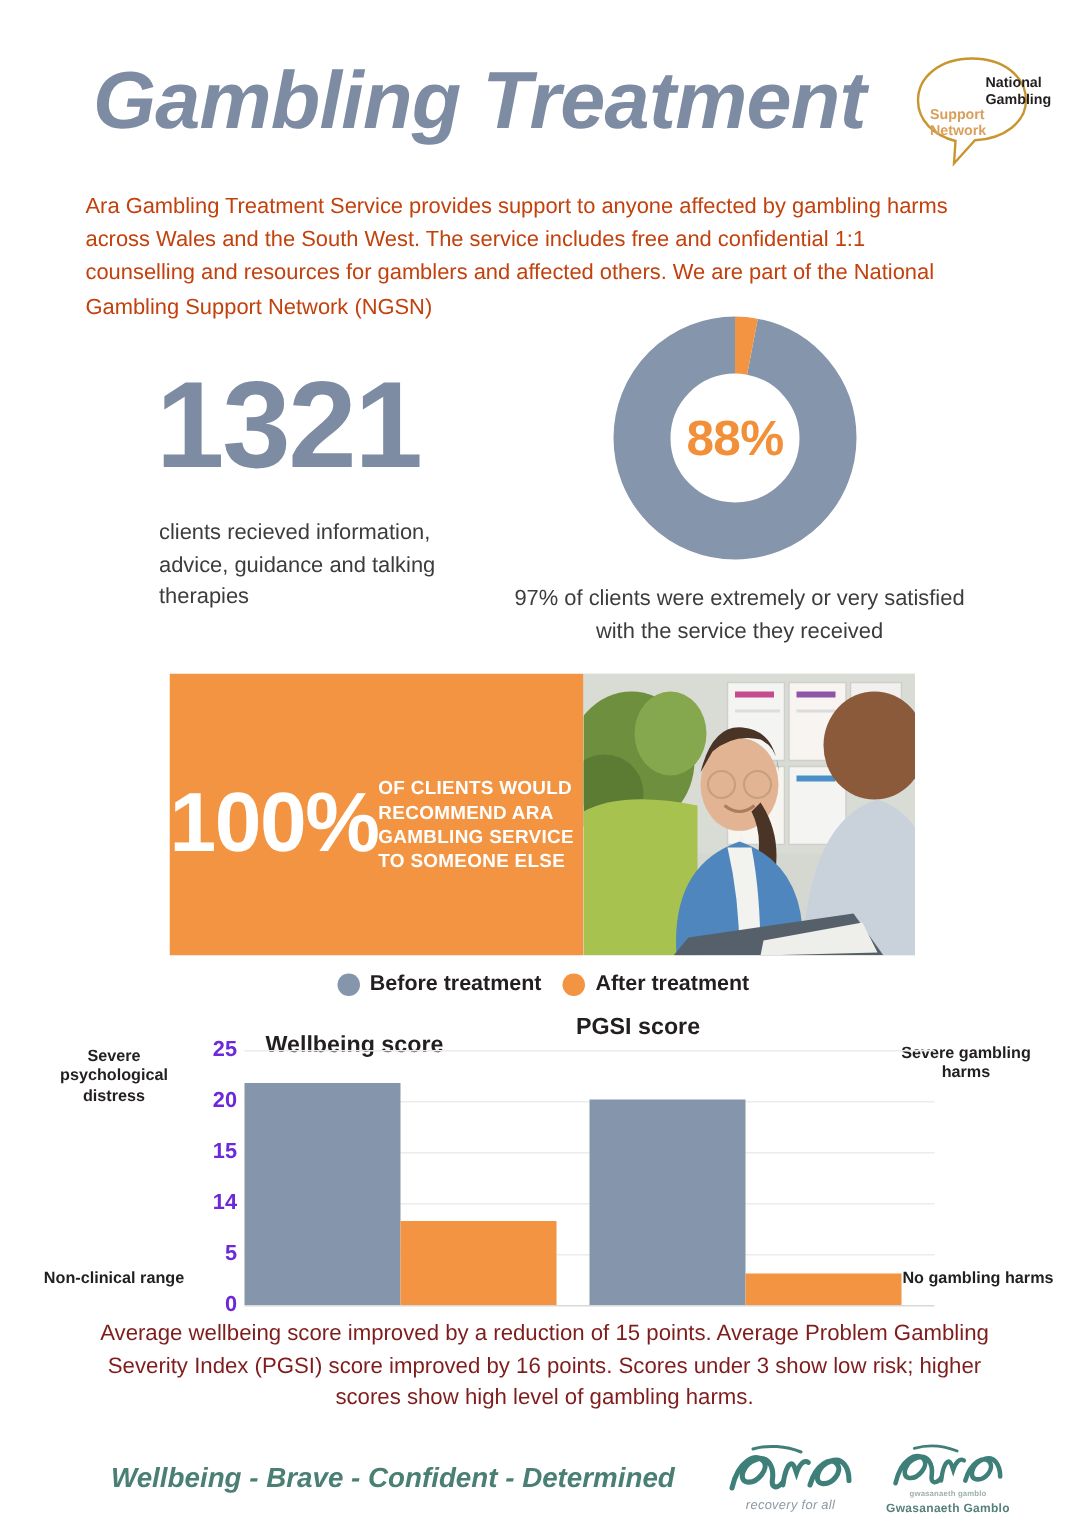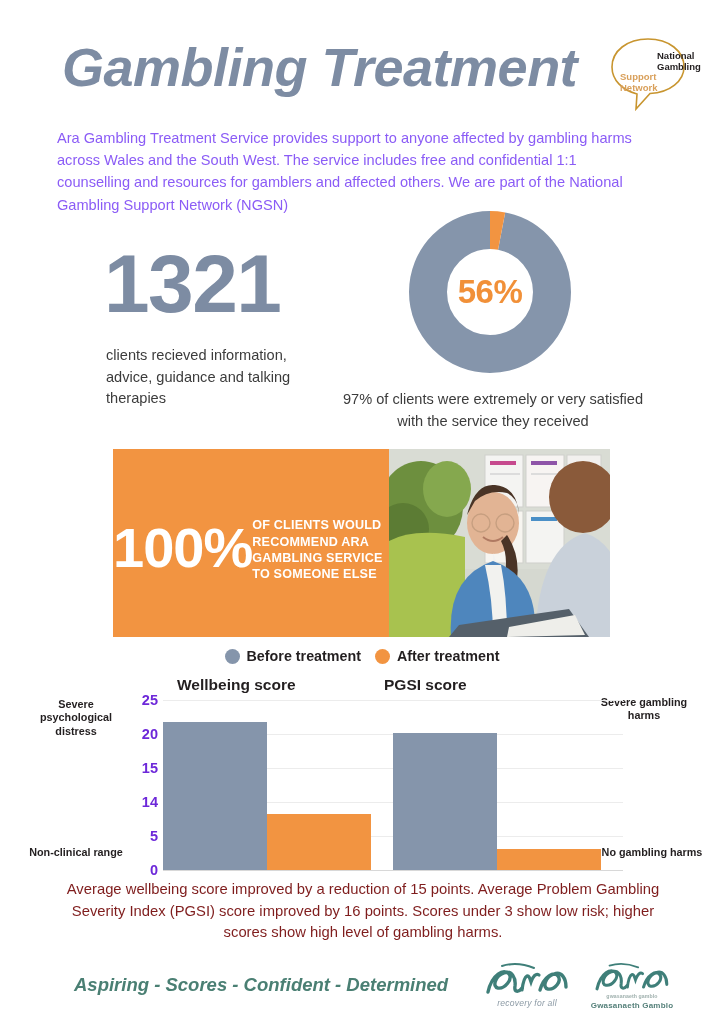--- a/index.html
+++ b/index.html
@@ -47,21 +47,21 @@
   .ngsn-dark { color: #231f20; display: block; padding-left: 37px; }
   .ngsn-orange { color: #d9a05b; display: block; }
 
   
   .intro {
     position: absolute;
     left: 57px; top: 127px;
     width: 590px;
     font-size: 14.6px;
     line-height: 1.52;
-    color: #8b5cf6;
+    color: #c2410c;
   }
 
   
   .big-number {
     position: absolute;
     left: 104px; top: 243px;
     font-size: 82px;
     font-weight: bold;
     color: #7d8ca3;
     letter-spacing: -1.5px;
@@ -155,21 +155,21 @@
   .chart-titles {
     position: absolute;
     left: 0; top: 676px; width: 724px;
     height: 20px;
   }
   .chart-title {
     position: absolute;
     font-size: 15.5px; font-weight: bold;
     color: #231f20;
   }
-  .chart-title-1 { left: 177px; top: 0; }
+  .chart-title-1 { left: 177px; top: 12px; }
   .chart-title-2 { left: 384px; top: 0; }
 
   .chart {
     position: absolute;
     left: 0; top: 694px; width: 724px; height: 185px;
   }
   .axis-ticks { position: absolute; left: 130px; top: 0; width: 28px; height: 185px; }
   .tick {
     position: absolute; right: 0;
     font-size: 14.5px; font-weight: bold; color: #6d28d9;
@@ -281,21 +281,21 @@
   <div class="intro">Ara Gambling Treatment Service provides support to anyone affected by gambling harms across Wales and the South West. The service includes free and confidential 1:1 counselling and resources for gamblers and affected others. We are part of the National Gambling Support Network (NGSN)</div>
 
   <div class="big-number">1321</div>
   <div class="big-number-caption">clients recieved information, advice, guidance and talking therapies</div>
 
   <div class="donut-wrap">
     <svg width="172" height="172" viewBox="0 0 172 172">
       <circle cx="86" cy="86" r="62" fill="none" stroke="#8595ab" stroke-width="38" stroke-dasharray="377.8707643737803 11.686724671354057" stroke-dashoffset="-11.68672467135403" transform="rotate(-90 86 86)"></circle>
       <circle cx="86" cy="86" r="62" fill="none" stroke="#f29441" stroke-width="38" stroke-dasharray="11.68672467135403 377.8707643737803" stroke-dashoffset="0" transform="rotate(-90 86 86)"></circle>
     </svg>
-    <div class="donut-label">56%</div>
+    <div class="donut-label">88%</div>
   </div>
   <div class="donut-caption">97% of clients were extremely or very satisfied with the service they received</div>
 
   <div class="banner">
     <div class="banner-left">
       <div class="banner-pct">100%</div>
       <div class="banner-sub">OF CLIENTS WOULD RECOMMEND ARA GAMBLING SERVICE TO SOMEONE ELSE</div>
     </div>
     <div class="banner-photo">
       
@@ -383,21 +383,21 @@
       <div class="bar bar-before" id="bar-w-before" style="left: 0px; width: 104px; height: 147.84px; background: rgb(133, 149, 171);"></div>
       <div class="bar bar-after" id="bar-w-after" style="left: 104px; width: 104px; height: 56.32px; background: rgb(242, 148, 65);"></div>
       <div class="bar bar-before" id="bar-p-before" style="left: 230px; width: 104px; height: 137.28px; background: rgb(133, 149, 171);"></div>
       <div class="bar bar-after" id="bar-p-after" style="left: 334px; width: 104px; height: 21.12px; background: rgb(242, 148, 65);"></div>
     </div>
   </div>
 
   <div class="chart-caption">Average wellbeing score improved by a reduction of 15 points. Average Problem Gambling Severity Index (PGSI) score improved by 16 points. Scores under 3 show low risk; higher scores show high level of gambling harms.</div>
 
   <div class="footer">
-    <div class="tagline">Aspiring - Scores - Confident - Determined</div>
+    <div class="tagline">Wellbeing - Brave - Confident - Determined</div>
 
     <div class="ara-logo ara-1">
       <svg class="ara-script" width="96" height="38" viewBox="0 0 96 38">
         <path d="M10 30 C14 12 26 6 31 12 C35 17 27 27 20 26 C14 25 17 14 26 11 C34 8 38 16 37 24 C36 30 40 31 44 26" fill="none" stroke="#3f7f79" stroke-width="3.4" stroke-linecap="round"></path>
         <path d="M44 28 C45 20 47 15 49 14 C51 13 52 17 53 20 C55 14 58 11 61 13" fill="none" stroke="#3f7f79" stroke-width="3.2" stroke-linecap="round"></path>
         <path d="M62 28 C66 14 76 9 80 14 C84 19 77 28 70 27 C64 26 67 15 76 12 C84 9 88 17 88 25" fill="none" stroke="#3f7f79" stroke-width="3.4" stroke-linecap="round"></path>
         <path d="M24 4 C34 1 46 2 56 6" fill="none" stroke="#3f7f79" stroke-width="2" stroke-linecap="round"></path>
       </svg>
       <div class="ara-tag">recovery for all</div>
     </div>

